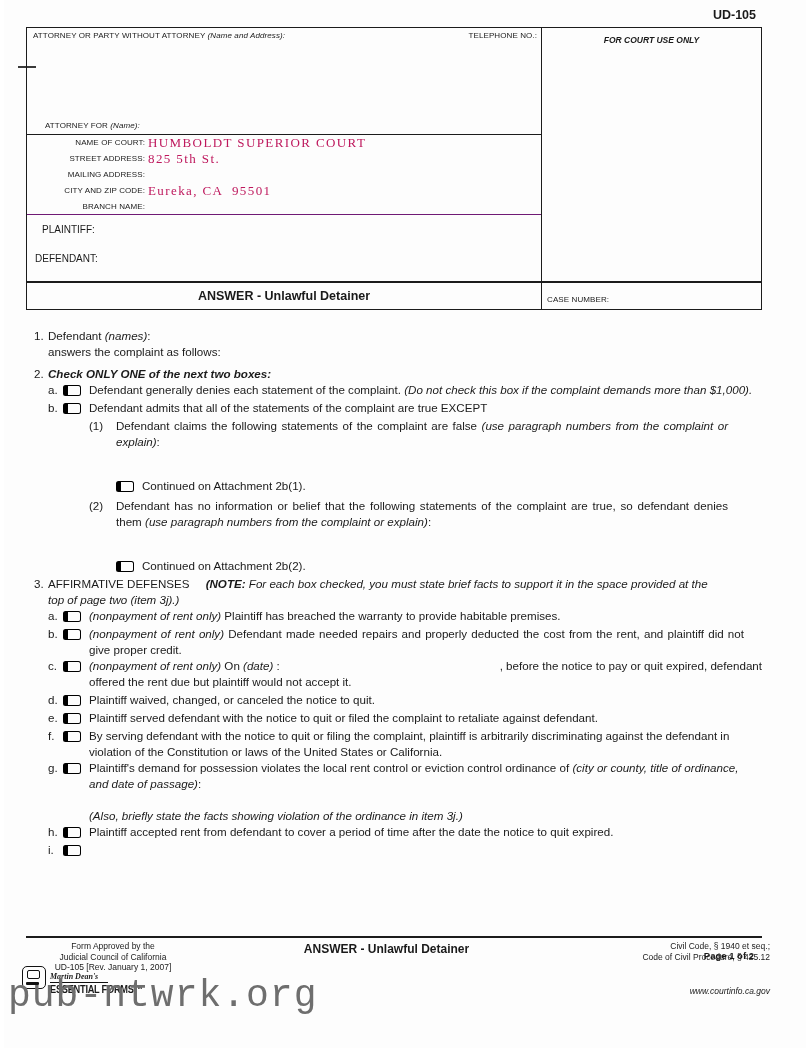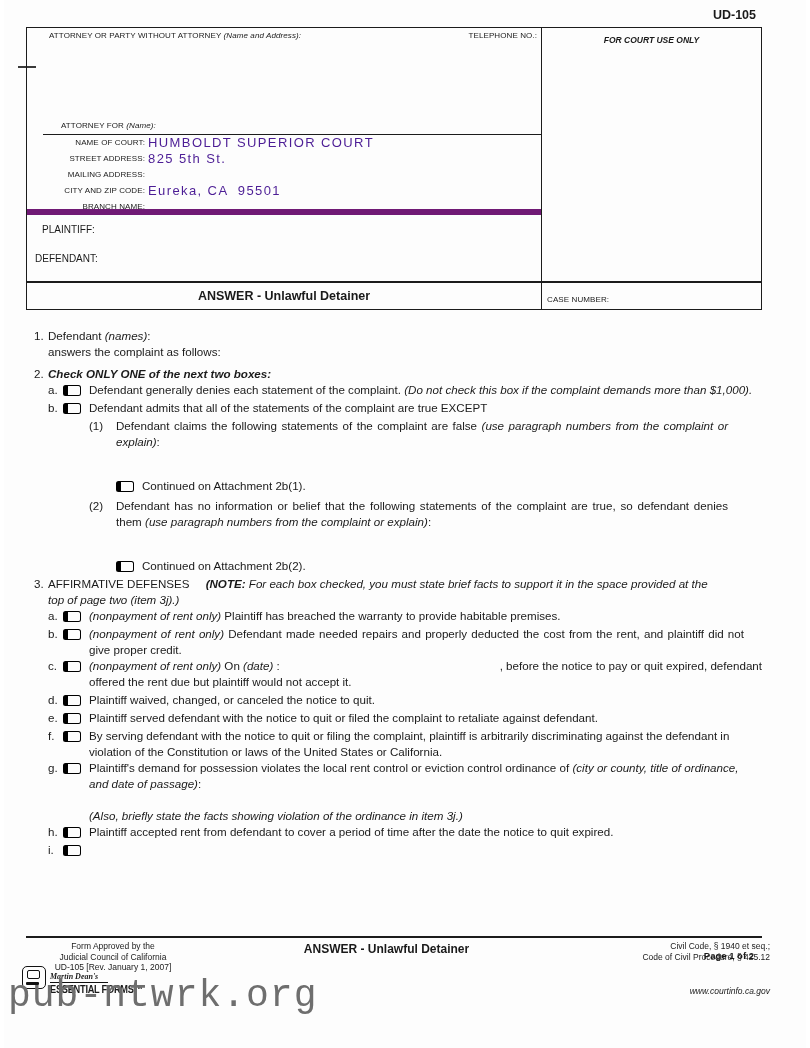--- a/index.html
+++ b/index.html
@@ -9,29 +9,29 @@
     font-family:"Liberation Sans", sans-serif; font-size:11.6px; line-height:16px;
   }
   
   .form-number { position:absolute; top:7px; right:50px; font-weight:bold; font-size:12.5px; }
   
   .hdr { position:absolute; left:22px; top:27px; width:736px; height:283px; border:1.5px solid #1c1c1c; box-sizing:border-box; display:flex; flex-direction:column; }
   .hdr-main { display:flex; flex:1 1 auto; min-height:0; }
   .hdr-left { width:514px; box-sizing:border-box; display:flex; flex-direction:column; }
   .hdr-right { flex:1; border-left:1.5px solid #1c1c1c; box-sizing:border-box; text-align:center; }
   .lbl { font-size:8px; line-height:10px; letter-spacing:.1px; }
-  .attorney-row { position:relative; height:107px; border-bottom:1px solid #1c1c1c; box-sizing:border-box;margin-left:16px; }
+  .attorney-row { position:relative; height:107px; border-bottom:1px solid #1c1c1c; box-sizing:border-box; }
   .attorney-label { position:absolute; top:3px; left:6px; }
   .telephone-label { position:absolute; top:3px; right:4px; }
   .attorney-for { position:absolute; bottom:3px; left:18px; }
   .court-use { font-size:8.5px; font-weight:bold; font-style:italic; padding-top:4px; }
-  .court-box { height:80px; border-bottom:6px solid #701a75; box-sizing:border-box; }
+  .court-box { height:80px; border-bottom:1px solid #701a75; box-sizing:border-box; }
   .court-row { display:flex; height:16px; align-items:center; }
   .court-row .lbl { width:118px; text-align:right; padding-right:3px; flex:0 0 auto; }
-  .court-val { font-family:Liberation Sans, sans-serif; font-size:13px; letter-spacing:1.4px; white-space:pre; color:#4c1d95; }
+  .court-val { font-family:Liberation Serif, serif; font-size:13px; letter-spacing:1.4px; white-space:pre; color:#be185d; }
   .party-box { flex:1; position:relative; }
   .party-lbl { font-size:10px; }
   .plaintiff { position:absolute; top:7px; left:15px; }
   .defendant { position:absolute; top:36px; left:8px; }
   .hdr-titlerow { height:28px; border-top:2px solid #1c1c1c; box-sizing:border-box; display:flex; }
   .hdr-title-cell { width:514px; display:flex; align-items:center; justify-content:center; font-weight:bold; font-size:12.5px; }
   .case-cell { flex:1; border-left:1.5px solid #1c1c1c; box-sizing:border-box; position:relative; }
   .case-lbl { position:absolute; top:12px; left:5px; }
   .case-val { position:absolute; top:14px; left:5px; right:4px; height:12px; }
   .edge-tick { position:absolute; left:14px; top:66px; width:18px; height:2px; background:#3a3a3a; }

